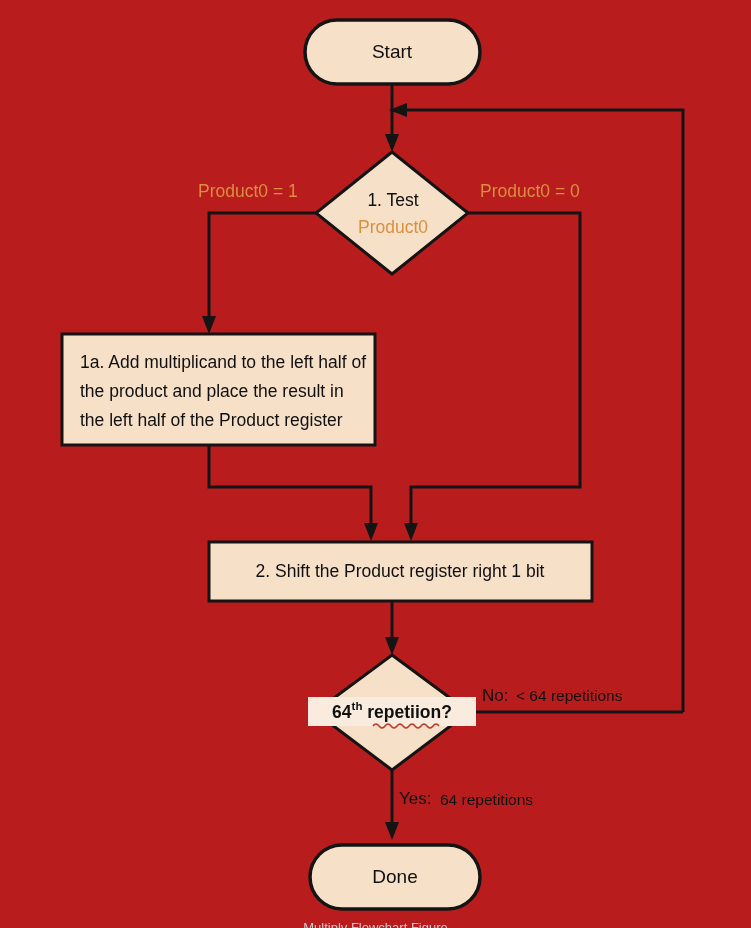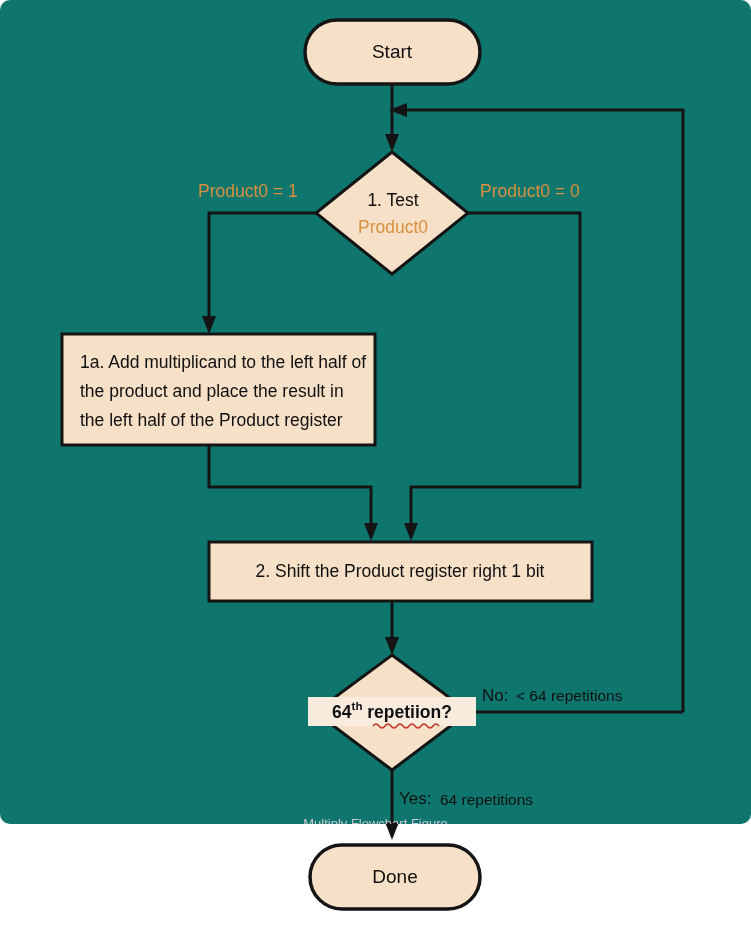--- a/index.html
+++ b/index.html
@@ -9,23 +9,22 @@
   }
   body {
     width: 751px;
     height: 928px;
     overflow: hidden;
     font-family: "Liberation Sans", sans-serif;
   }
   #flowchart-root {
     position: relative;
     width: 751px;
-    height: 824px;
-    background: #0f766e;
-    border-radius: 10px;
+    height: 928px;
+    background: #b91c1c;
   }
   svg.chart-canvas {
     position: absolute;
     top: 0;
     left: 0;
     width: 751px;
     height: 928px;
     display: block;
   }
   .shape-fill {

